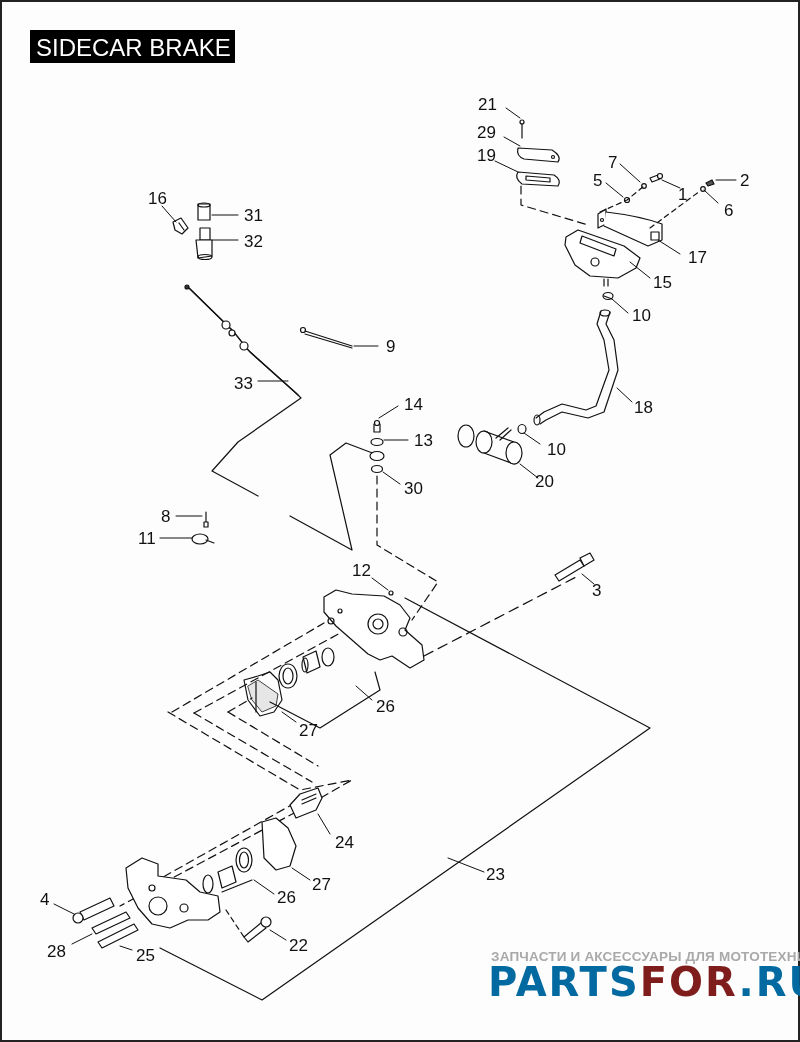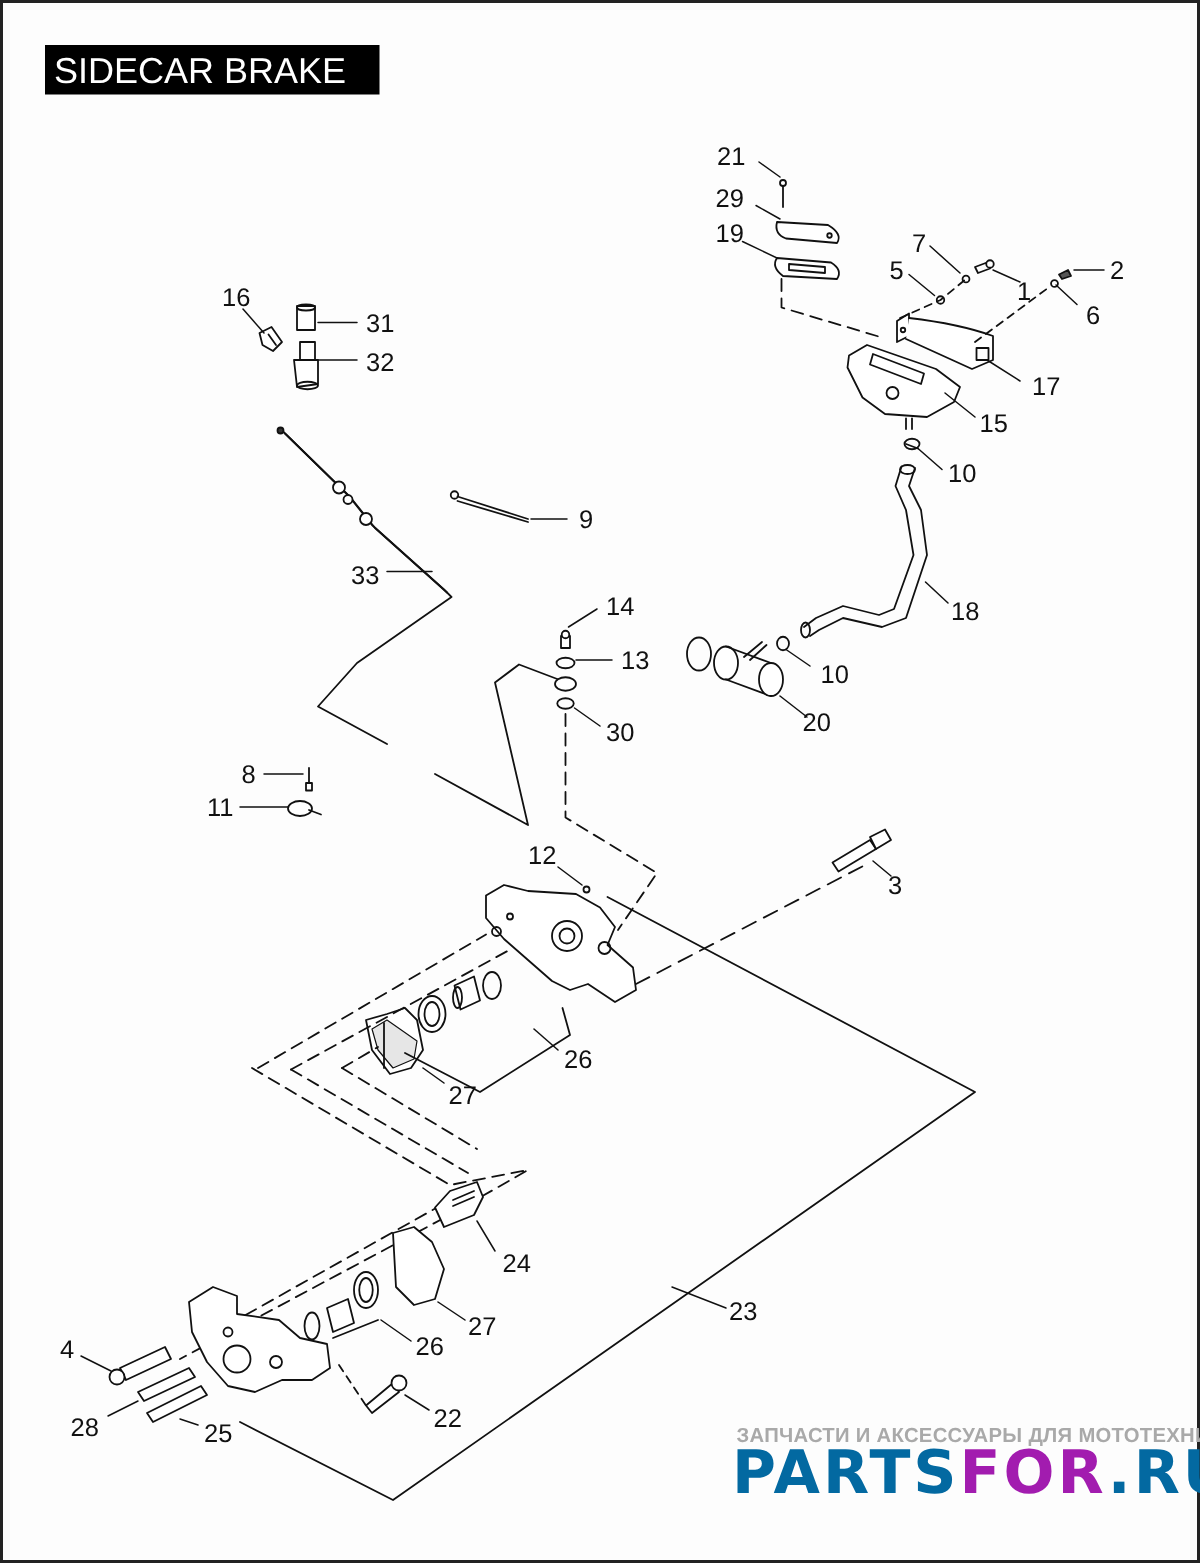--- a/index.html
+++ b/index.html
@@ -1,25 +1,25 @@
 <!DOCTYPE html>
 <html><head>
 <meta charset="utf-8">
 <style>
   html, body { margin: 0; padding: 0; background: #ffffff; }
   body { width: 800px; height: 1042px; overflow: hidden; position: relative; font-family: "Liberation Sans", sans-serif; }
   .frame { position: absolute; left: 0; top: 0; width: 796px; height: 1038px; border: 2px solid #222222; background: #fdfdfd; }
-  .title-box { position: absolute; left: 30px; top: 30px; width: 223px; height: 33px; background: #000000; }
+  .title-box { position: absolute; left: 30px; top: 30px; width: 205px; height: 33px; background: #000000; }
   .title-text { position: absolute; left: 6px; top: 4px; color: #ffffff; font-size: 24px; letter-spacing: 0px; white-space: nowrap; }
   svg.diagram { position: absolute; left: 0; top: 0; }
   .lbl { font-family: "Liberation Sans", sans-serif; font-size: 17px; fill: #111111; }
   .wm-line1 { position: absolute; left: 491px; top: 949px; font-size: 13.5px; font-weight: bold; color: #a9a9a9; letter-spacing: 0.2px; white-space: nowrap; }
   .wm-line2 { position: absolute; left: 488px; top: 962px; font-size: 40px; font-weight: bold; white-space: nowrap; letter-spacing: 2px; font-family: "DejaVu Sans", sans-serif; line-height: 1; }
   .wm-pink { color: #0369a1; }
-  .wm-gray { color: #a21caf; }
+  .wm-gray { color: #7f1d1d; }
 </style>
 </head>
 <body>
 
 <div class="frame"></div>
 
 <div class="title-box">
   <span class="title-text">SIDECAR BRAKE</span>
 </div>
 

